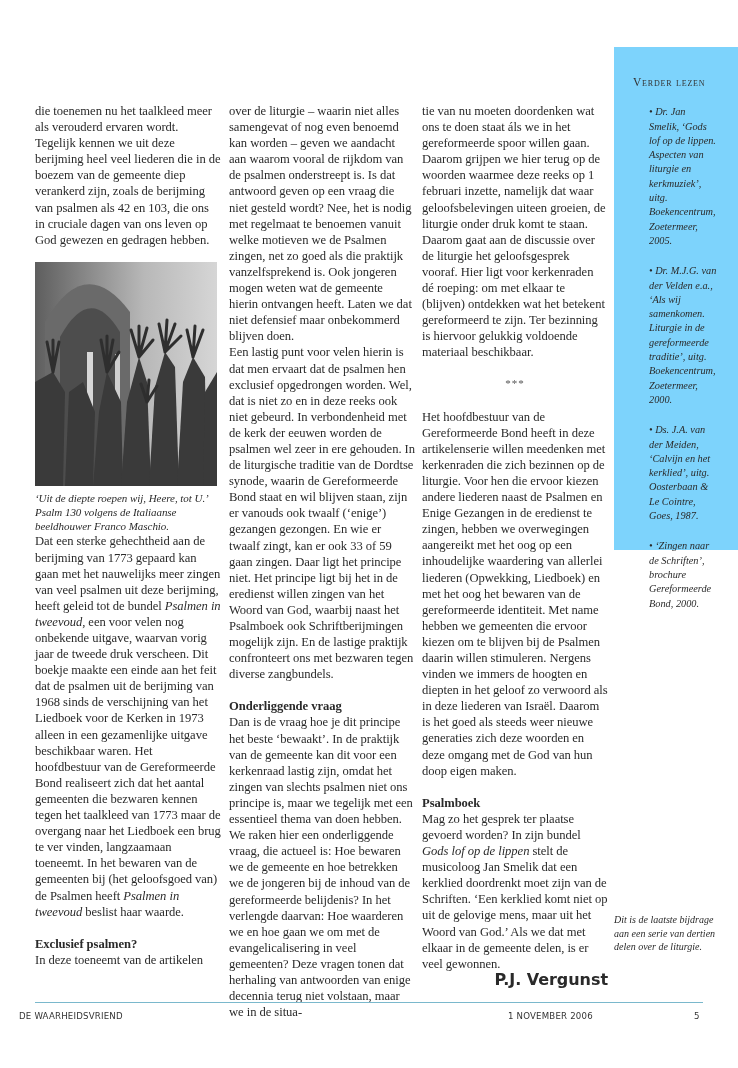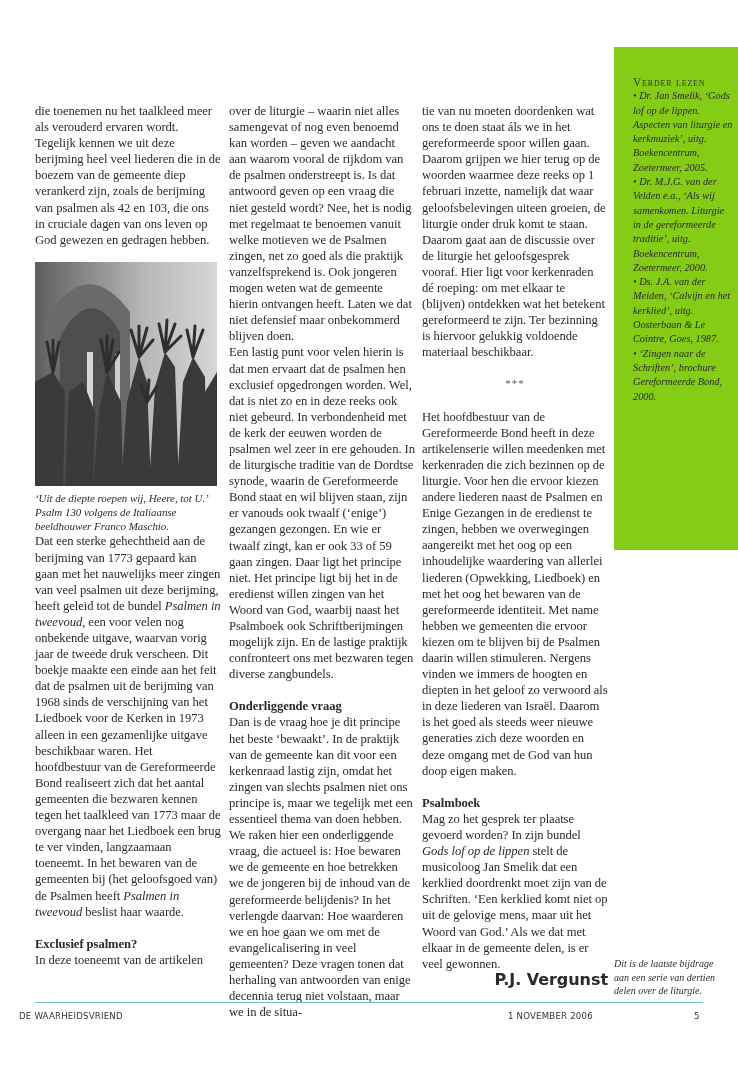--- a/index.html
+++ b/index.html
@@ -24,35 +24,35 @@
       background:
         radial-gradient(ellipse 60px 90px at 60px 40px, #7a7a7a 0%, transparent 70%),
         linear-gradient(180deg, #9a9a9a 0%, #6e6e6e 40%, #3a3a3a 100%);
       position: relative; overflow: hidden;
     }
     .photo svg { position: absolute; left: 0; top: 0; }
     .caption { font-style: italic; font-size: 11px; line-height: 14.2px; margin-bottom: 16px; }
     .stars { text-align: center; font-size: 11px; letter-spacing: 1px; color: #555; margin: 14px 0 18px 0; }
     .sig { text-align: right; font-family: "DejaVu Sans", "Liberation Sans", sans-serif; font-weight: bold; font-size: 16px; margin-top: 2px; }
     .sidebar {
-      position: absolute; left: 614px; top: 47px; width: 124px; height: 503px; background: #84cc16;
+      position: absolute; left: 614px; top: 47px; width: 124px; height: 503px; background: #7dd3fc;
     }
     .sidebar-inner {
       position: absolute; left: 19px; top: 28px; width: 100px;
       font-family: "Liberation Serif", "DejaVu Serif", serif; font-style: italic;
       font-size: 10.3px; line-height: 14.3px; color: #2a2a2a;
     }
     .sidebar-title {
       font-style: normal; font-variant: small-caps; letter-spacing: 0.8px; font-size: 11.5px; color: #333;
     }
-    .sidebar-item { margin: 0; }
+    .sidebar-item { margin: 16px; }
     .note {
       position: absolute; left: 614px; top: 913px; width: 110px;
       font-family: "Liberation Serif", "DejaVu Serif", serif; font-style: italic;
-      font-size: 10px; line-height: 13.5px; color: #2a2a2a; margin-top: 44px;
+      font-size: 10px; line-height: 13.5px; color: #2a2a2a;
     }
     .footer-rule { position: absolute; left: 35px; top: 1002px; width: 668px; height: 1px; background: #7ab8cc; }
     .footer {
       position: absolute; top: 1011px; font-family: "DejaVu Sans", "Liberation Sans", sans-serif;
       font-size: 8.6px; letter-spacing: 0.2px; color: #333;
     }
     .footer-left { left: 19px; }
     .footer-date { left: 508px; }
     .footer-page { left: 694px; }
   </style>

